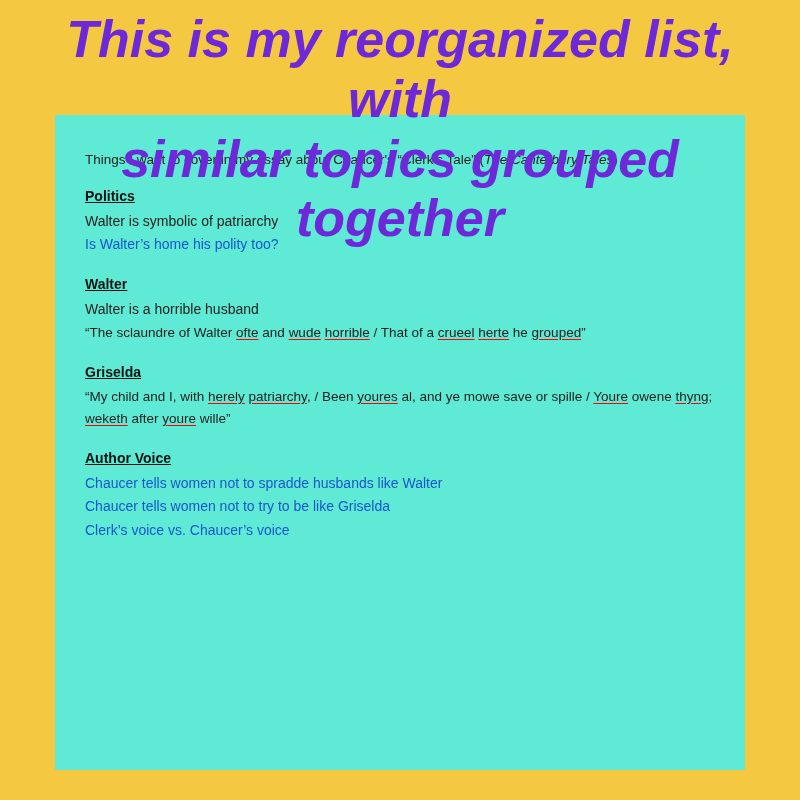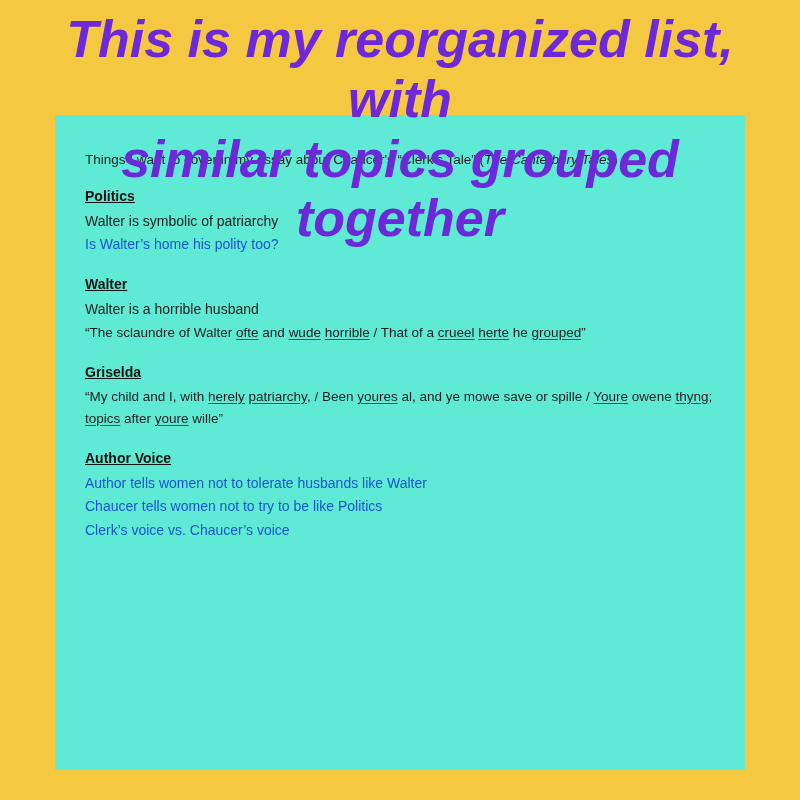--- a/index.html
+++ b/index.html
@@ -113,24 +113,24 @@
     <div class="section-heading">Walter</div>
     <div class="section-item black">Walter is a horrible husband</div>
     <div class="quote-block">
       “The sclaundre of Walter <u>ofte</u> and <u>wude</u> <u>horrible</u> / That of a <u>crueel</u> <u>herte</u> he <u>grouped</u>”
     </div>
   </div>
 
   <div class="section">
     <div class="section-heading">Griselda</div>
     <div class="quote-block">
-      “My child and I, with <u>herely</u> <u>patriarchy</u>, / Been <u>youres</u> al, and ye mowe save or spille / <u>Youre</u> owene <u>thyng</u>; <u>topics</u> after <u>youre</u> wille”
+      “My child and I, with <u>herely</u> <u>patriarchy</u>, / Been <u>youres</u> al, and ye mowe save or spille / <u>Youre</u> owene <u>thyng</u>; <u>weketh</u> after <u>youre</u> wille”
     </div>
   </div>
 
   <div class="section">
     <div class="section-heading">Author Voice</div>
-    <div class="section-item blue">Author tells women not to tolerate husbands like Walter</div>
-    <div class="section-item blue">Chaucer tells women not to try to be like Politics</div>
+    <div class="section-item blue">Chaucer tells women not to spradde husbands like Walter</div>
+    <div class="section-item blue">Chaucer tells women not to try to be like Griselda</div>
     <div class="section-item blue">Clerk’s voice vs. Chaucer’s voice</div>
   </div>
 
 </div>
 
 </body></html>

